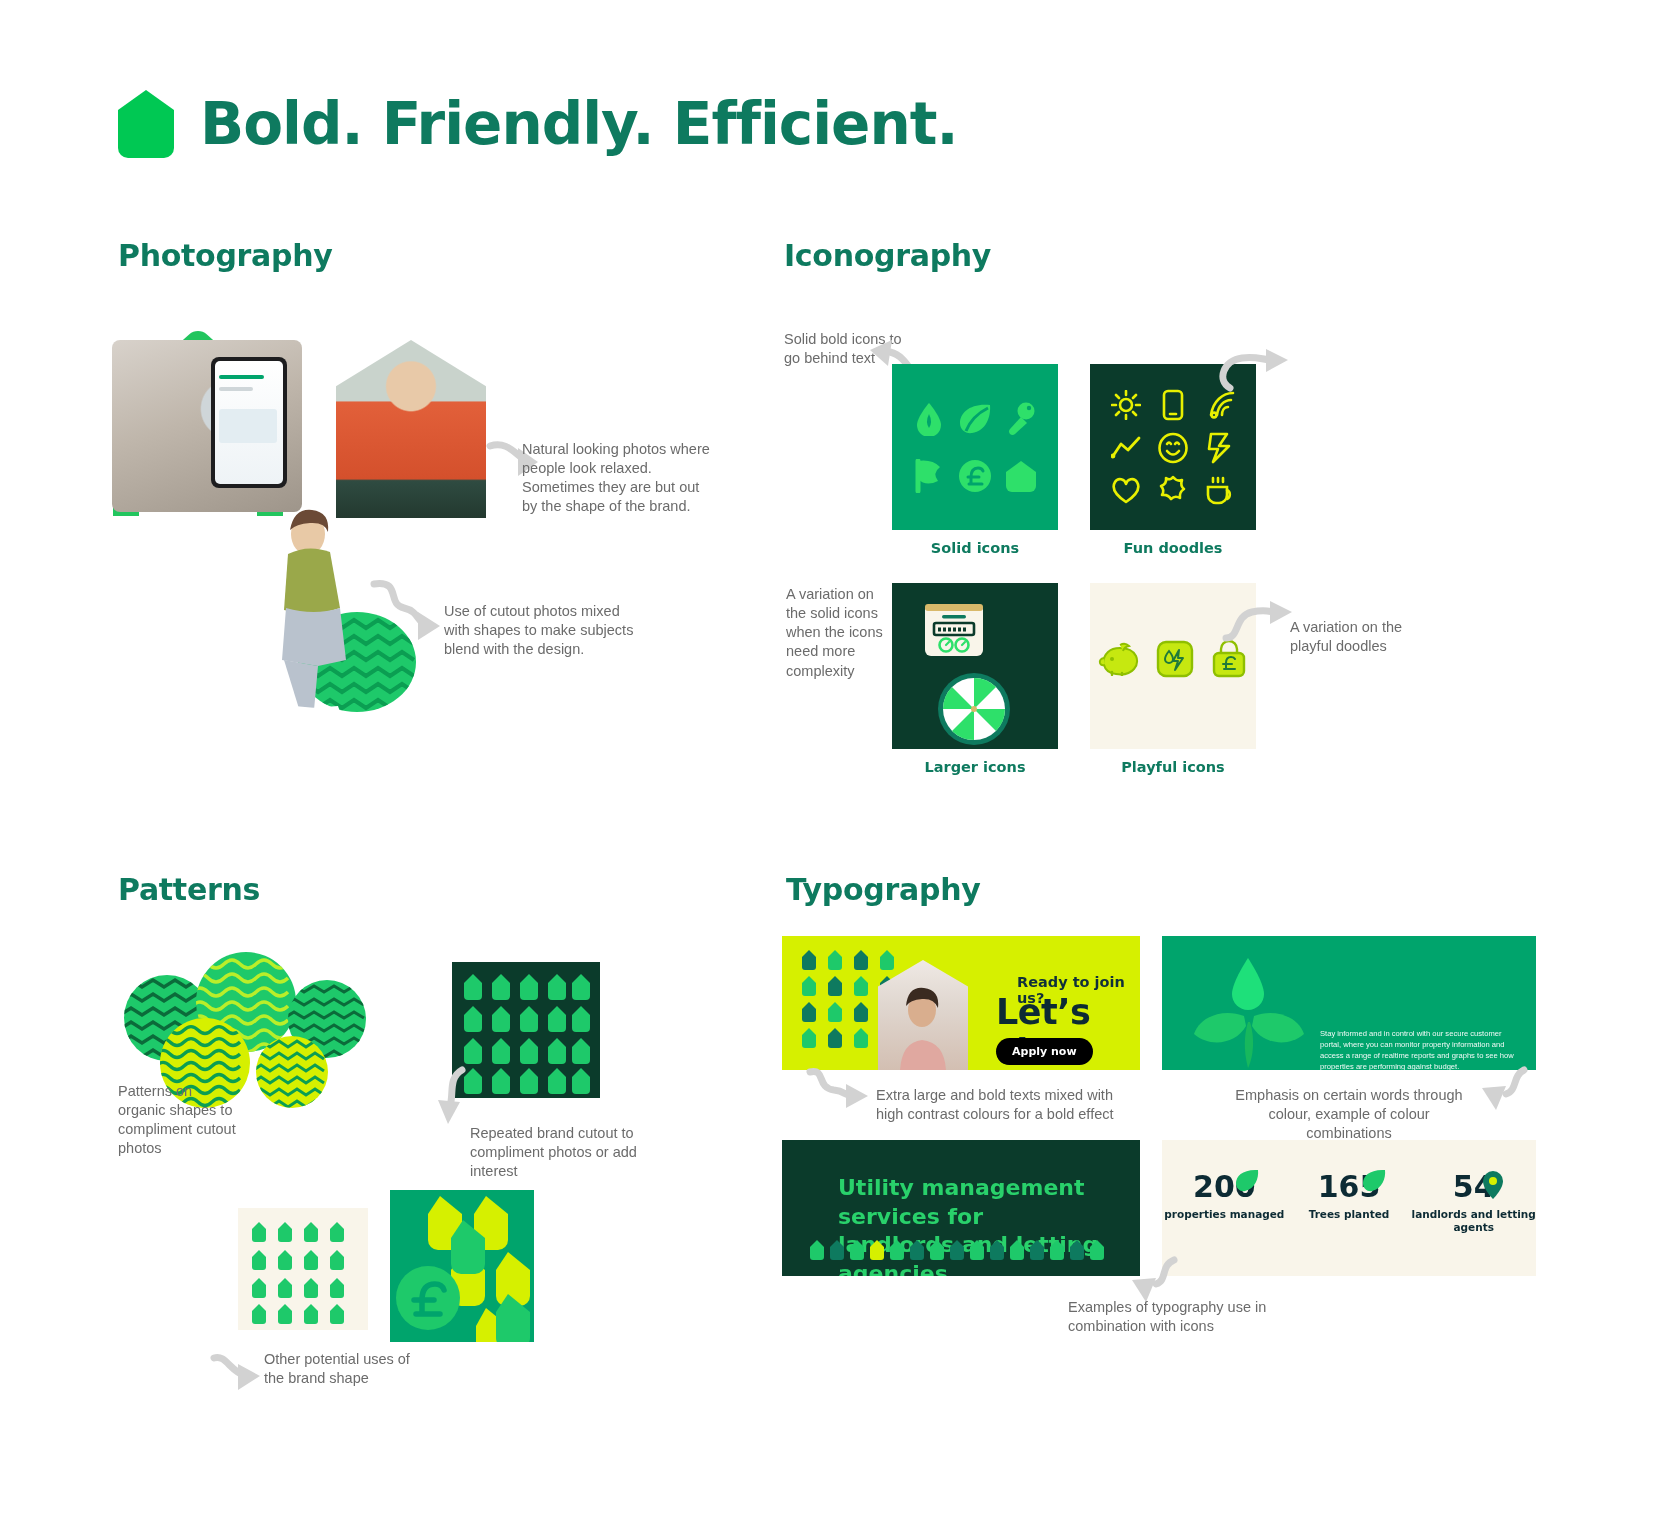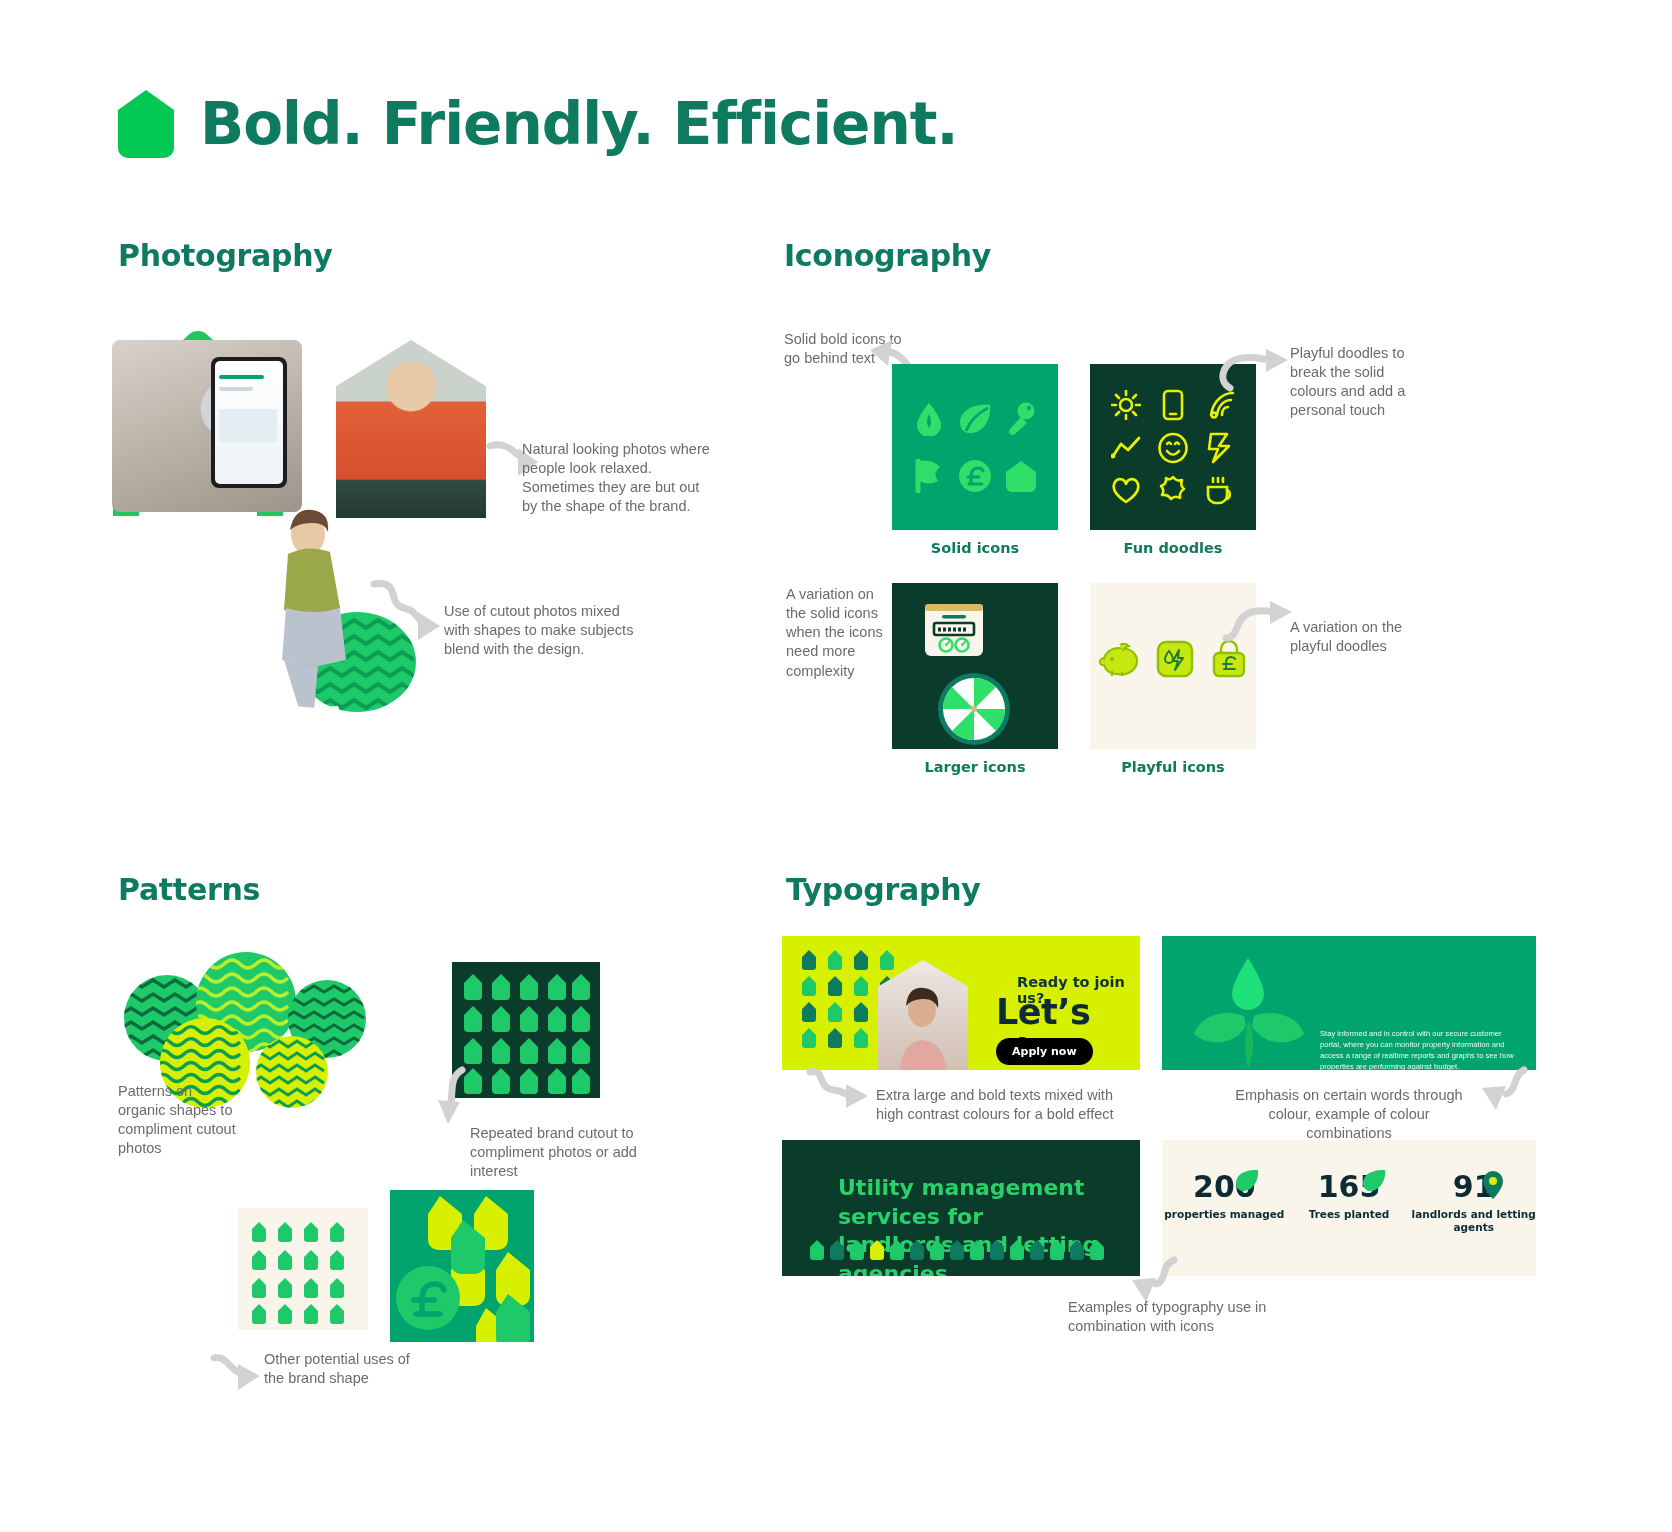--- a/index.html
+++ b/index.html
@@ -286,21 +286,20 @@
     </div>
     <div class="panel-caption" style="bottom:-26px;text-align:center;">Fun doodles</div>
   </div>
 
   <div class="arrow" style="left:1214px;top:346px;">
     <svg width="78" height="48" viewBox="0 0 78 48">
       <path d="M16 42 C2 34 10 14 28 12 C44 10 48 14 58 14" fill="none" stroke="#d2d2d2" stroke-width="7" stroke-linecap="round"></path>
       <path d="M52 3 L74 14 L52 26 Z" fill="#d2d2d2"></path>
     </svg>
   </div>
-  <div class="note" style="left:1290px;top:344px;width:135px;">Playful doodles to break the solid colours and add a personal touch</div>
 
   <div class="note" style="left:786px;top:585px;width:104px;">A variation on the solid icons when the icons need more complexity</div>
   <div class="arrow" style="left:866px;top:638px;">
     <svg width="72" height="48" viewBox="0 0 72 48">
       <path d="M66 6 C54 4 50 22 62 22 C70 22 62 34 46 34" fill="none" stroke="#d2d2d2" stroke-width="7" stroke-linecap="round"></path>
       <path d="M30 34 L52 24 L52 45 Z" fill="#d2d2d2"></path>
     </svg>
   </div>
 
   <div class="icon-panel" style="left:1090px;top:583px;width:166px;height:166px;background:#f9f5ea;">
@@ -647,21 +646,21 @@
         </svg>
         <div class="stat-num">165</div>
         <div class="stat-label">Trees planted</div>
       </div>
 
       <div class="stat">
         <svg class="stat-icon" style="left:56%;top:-2px;" width="24" height="30" viewBox="0 0 24 30">
           <path d="M12 1 a10 10 0 0 1 10 10 c0 8 -10 18 -10 18 S2 19 2 11 A10 10 0 0 1 12 1Z" fill="#0e7a5f"></path>
           <circle cx="12" cy="11" r="4" fill="#d6f000"></circle>
         </svg>
-        <div class="stat-num">91</div>
+        <div class="stat-num">54</div>
         <div class="stat-label">landlords and letting agents</div>
       </div>
 
     </div>
   </div>
 
   <div class="arrow" style="left:1122px;top:1258px;">
     <svg width="58" height="56" viewBox="0 0 58 56">
       <path d="M52 2 C38 8 46 22 34 26" fill="none" stroke="#d2d2d2" stroke-width="7" stroke-linecap="round"></path>
       <path d="M10 22 L34 20 L24 44 Z" fill="#d2d2d2"></path>

